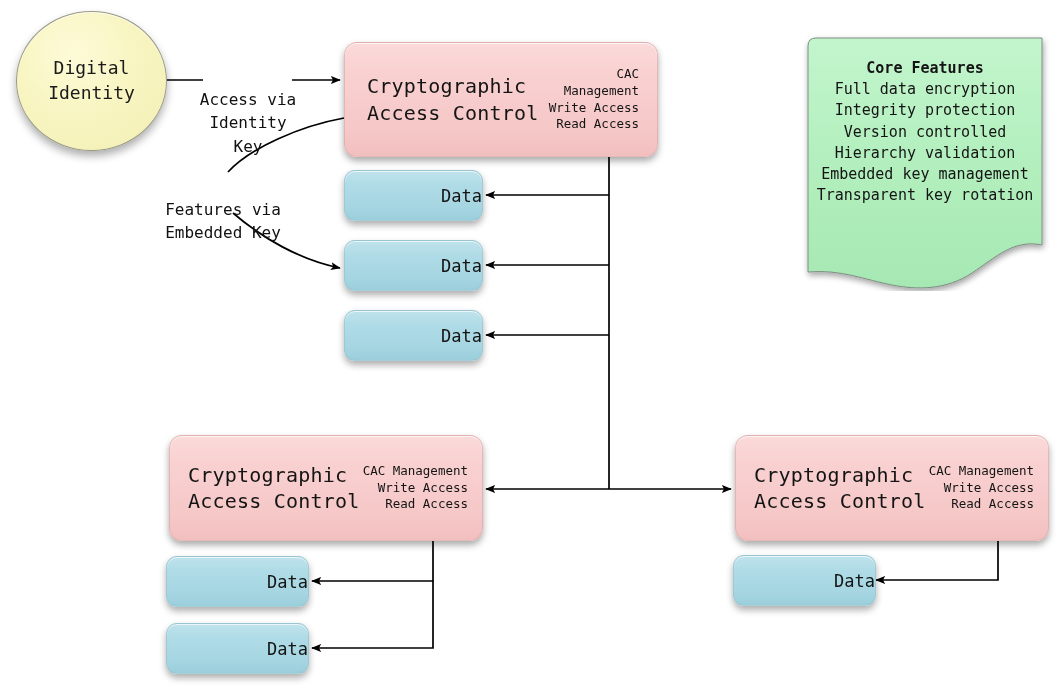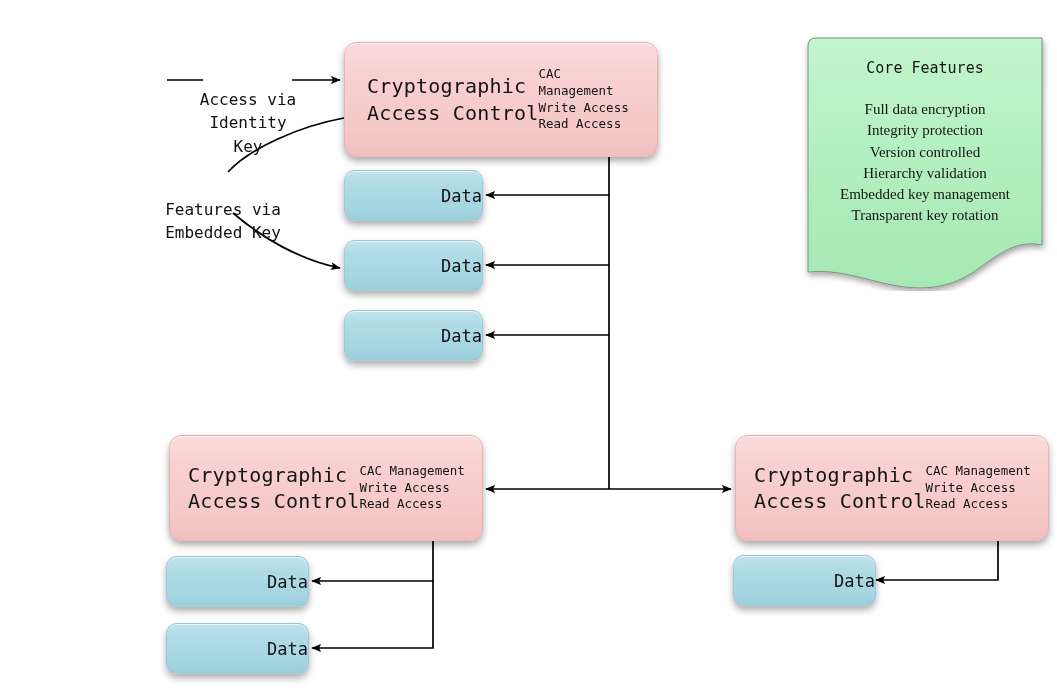--- a/index.html
+++ b/index.html
@@ -19,21 +19,21 @@
     background:linear-gradient(180deg,#fbdada 0%,#f9d0d0 28%,#f6c8c8 75%,#f2bfbf 100%);
     box-shadow:0 4px 7px rgba(0,0,0,.34), inset 0 1px 0 rgba(255,255,255,.75);
     border:1px solid rgba(214,160,160,.55);
     display:flex;align-items:center;
   }
   .cac .cac-title{
     flex:0 0 auto;font-size:20px;line-height:1.32;letter-spacing:.2px;
     white-space:pre-line;color:#141414;
   }
   .cac .cac-perms{
-    flex:1 1 auto;font-size:12.5px;line-height:1.35;
+    flex:1 1 auto;text-align:right;font-size:12.5px;line-height:1.35;
     white-space:pre-line;color:#141414;
   }
 
   .data{
     border-radius:11px;
     background:linear-gradient(180deg,#bfe3ec 0%,#aedbe6 30%,#a6d6e2 72%,#9bcedb 100%);
     box-shadow:0 4px 7px rgba(0,0,0,.32), inset 0 1px 0 rgba(255,255,255,.7);
     border:1px solid rgba(150,190,200,.55);
     display:flex;align-items:center;justify-content:flex-end;
     font-size:17px;color:#141414;
@@ -48,22 +48,22 @@
     text-align:center;font-size:18px;line-height:1.38;white-space:pre-line;
   }
 
   
   .note{position:absolute;}
   .note .note-body{position:absolute;inset:0;}
   .note .note-text{
     position:absolute;left:0;right:0;top:26px;text-align:center;
     font-size:15px;line-height:1.33;color:#141414;
   }
-  .note .note-title{font-size:15px;margin-bottom:20px;}
-  .note .note-list{white-space:pre-line;font-size:15px;line-height:1.42;font-family:Liberation Serif, serif;}
+  .note .note-title{font-size:15px;font-weight:bold;}
+  .note .note-list{white-space:pre-line;font-size:15px;line-height:1.42;}
 
   
   .edge-label{
     position:absolute;font-size:16px;line-height:1.45;
     white-space:pre-line;text-align:center;color:#111;
   }
 </style>
 </head>
 <body>
 
@@ -105,20 +105,24 @@
       <line x1="609" y1="489" x2="486" y2="489" marker-end="url(#ah)"></line>
       <line x1="609" y1="489" x2="731" y2="489" marker-end="url(#ah)"></line>
 
       <path d="M433,541 L433,581 L312,581" marker-end="url(#ah)"></path>
       <path d="M433,581 L433,648 L312,648" marker-end="url(#ah)"></path>
 
       <path d="M998,541 L998,580 L876,580" marker-end="url(#ah)"></path>
     </g>
   </svg>
 
+  <div class="node identity" style="left:16px;top:11px;width:151px;height:140px;">
+    <span>Digital
+Identity</span>
+  </div>
 
   <div class="edge-label" style="left:193px;top:65px;width:110px;">
     <span>Access via
 Identity Key</span>
   </div>
   <div class="edge-label" style="left:158px;top:175px;width:130px;">
     <span>Features via
 Embedded Key</span>
   </div>
 

